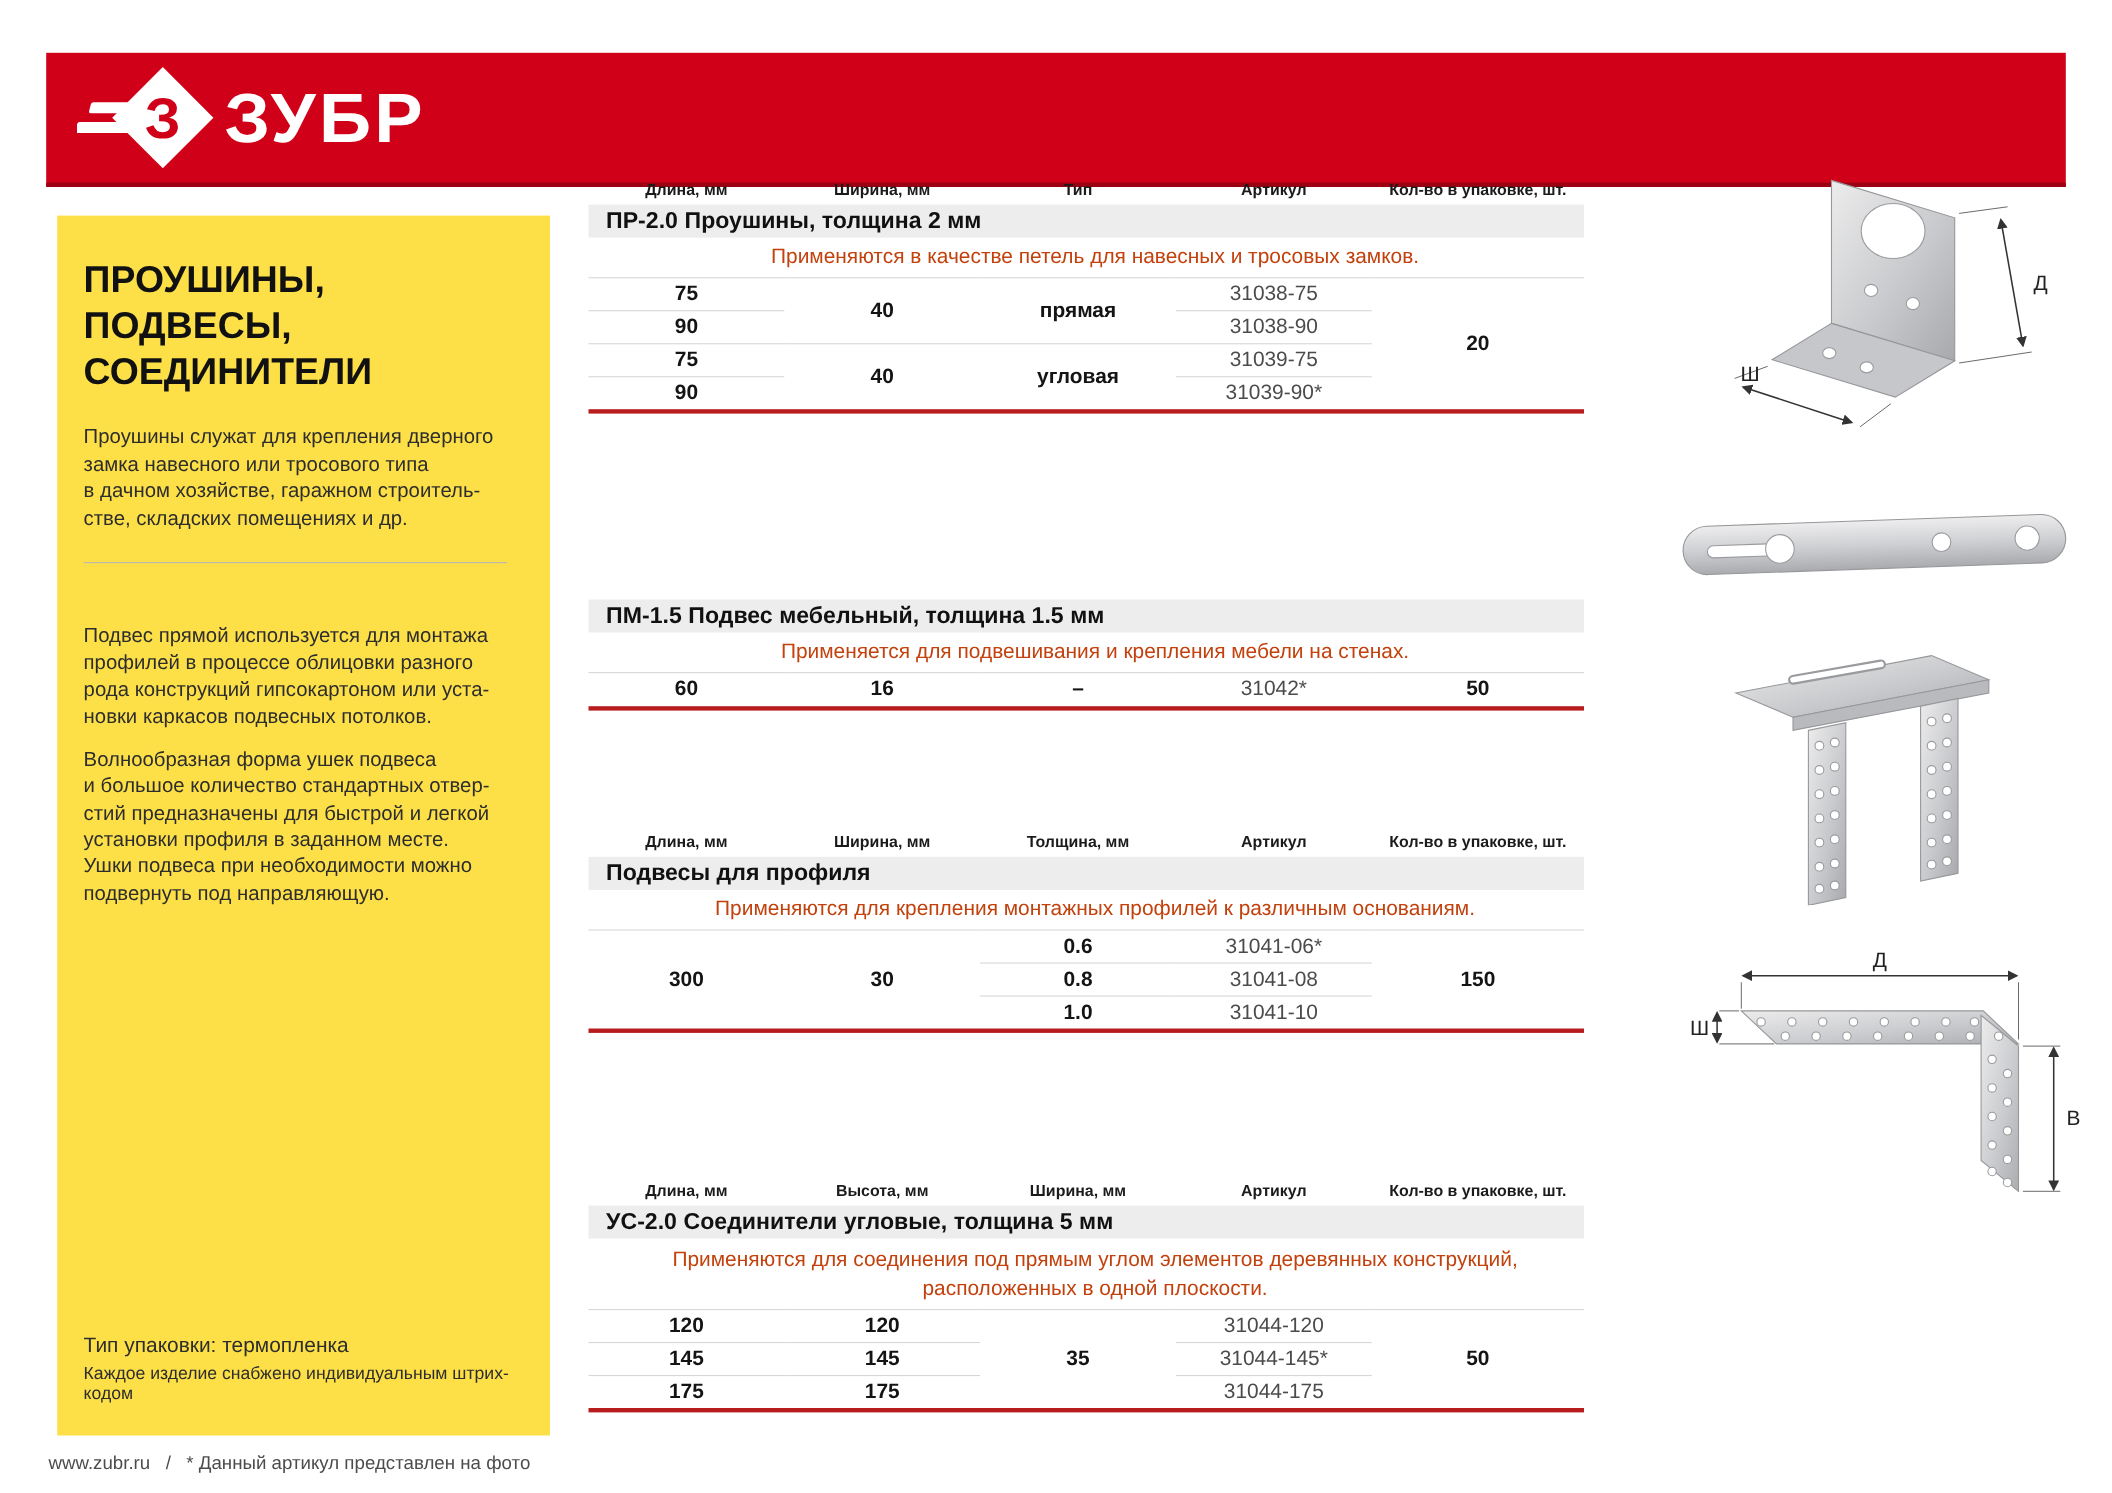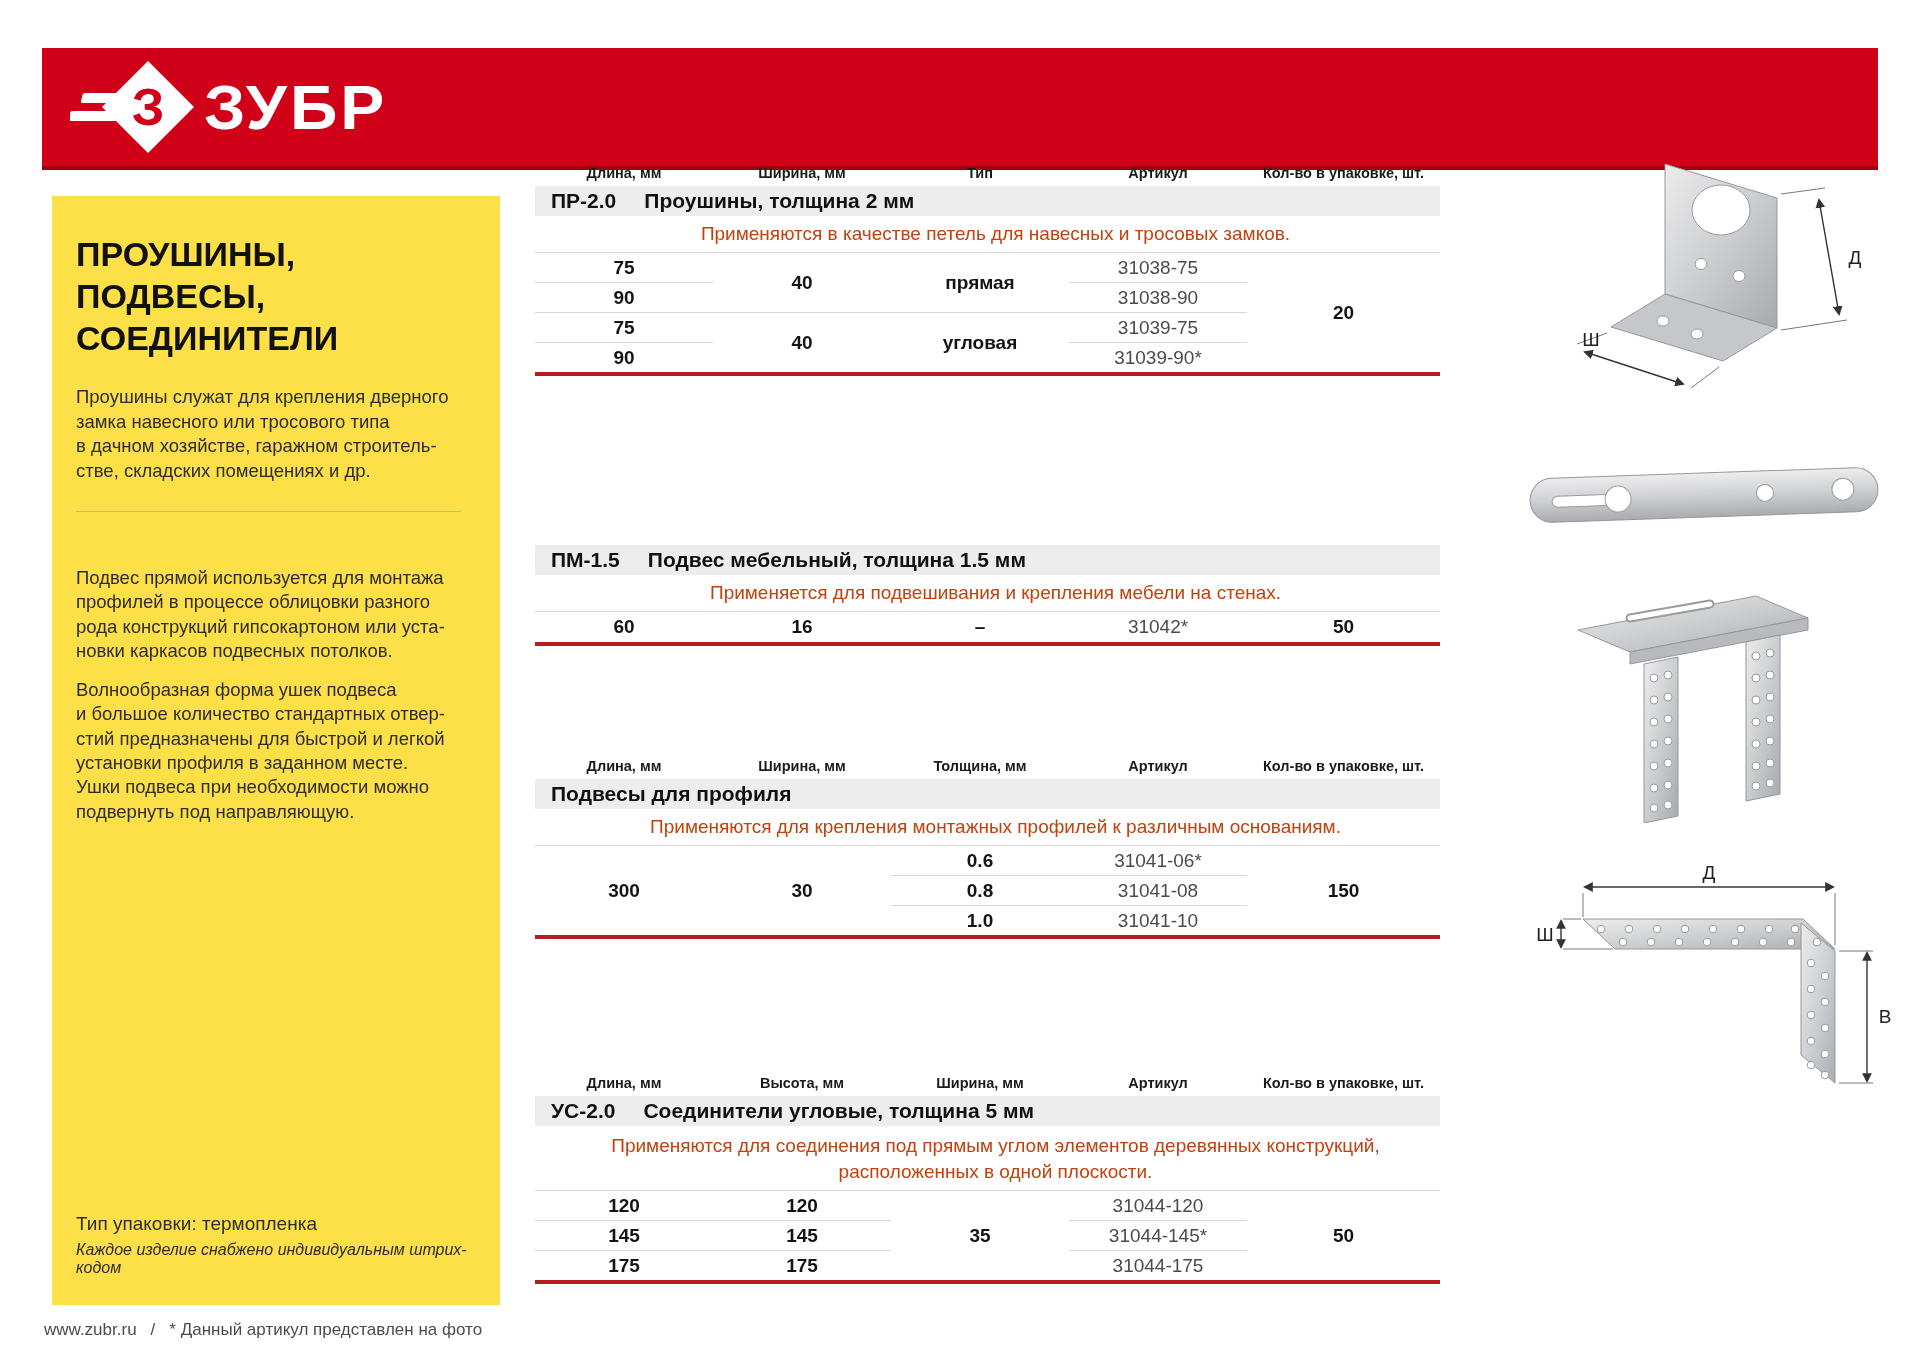--- a/index.html
+++ b/index.html
@@ -15,31 +15,31 @@
              transform:scaleY(.96);margin-left:6px;}
 
   
   .sidebar{position:absolute;left:52px;top:196px;width:448px;height:1109px;background:#fde047;
            box-sizing:border-box;padding:38px 30px 26px 24px;}
   .sb-title{font-weight:bold;font-size:34px;line-height:1.23;color:#111;margin-bottom:26px;}
   .sb-p{font-size:18.5px;line-height:1.32;color:#2d2d2d;margin:0 0 14px 0;}
   .sb-divider{border:none;border-top:1.5px solid #b7b7b9;margin:28px 0 54px 0;width:385px;}
   .sb-pack{position:absolute;left:24px;bottom:28px;width:400px;}
   .sb-pack-title{font-size:19px;color:#2d2d2d;margin-bottom:6px;}
-  .sb-pack-note{font-size:16px;color:#2d2d2d;font-style:italic;}
+  .sb-pack-note{font-size:16px;color:#2d2d2d;}
 
   
   .tbl{position:absolute;left:535px;width:905px;border-bottom:4px solid #b91c1c;}
   .tbl table{border-collapse:collapse;table-layout:fixed;width:905px;}
   .tbl col.c1,.tbl col.c2,.tbl col.c3,.tbl col.c4{width:178px;}
   .tbl col.c5{width:193px;}
   .tbl th{font-size:14.5px;font-weight:bold;color:#1b1b1b;height:26px;vertical-align:middle;
           text-align:center;padding:0;}
   tr.band td{background:#ededee;height:30px;text-align:left;padding:0 0 0 16px;vertical-align:middle;}
-  .band-code{font-weight:bold;font-size:21px;color:#111;margin-right:28px;}
+  .band-code{font-weight:bold;font-size:21px;color:#111;margin-right:6px;}
   .band-title{font-weight:bold;font-size:21px;color:#111;}
   tr.desc td{height:36px;text-align:center;padding:0 0 0 16px;vertical-align:middle;
              font-size:19px;color:#c2410c;}
   tr.desc td.desc2{height:62px;padding-top:2px;line-height:26px;}
   tr.data td{height:29px;text-align:center;vertical-align:middle;font-size:19px;
              border-top:1px solid #d7d7d7;padding:0;}
   tr.data td.num{font-weight:bold;color:#141414;}
   tr.data td.art{font-weight:normal;color:#4b4b4b;}
   tr.data td.h30{height:30px;}
 

